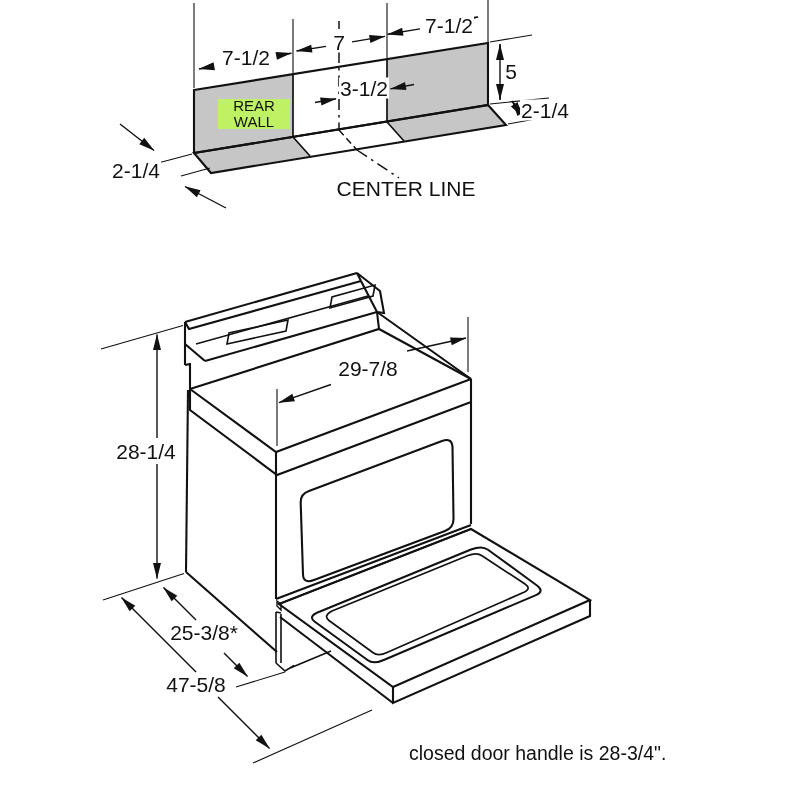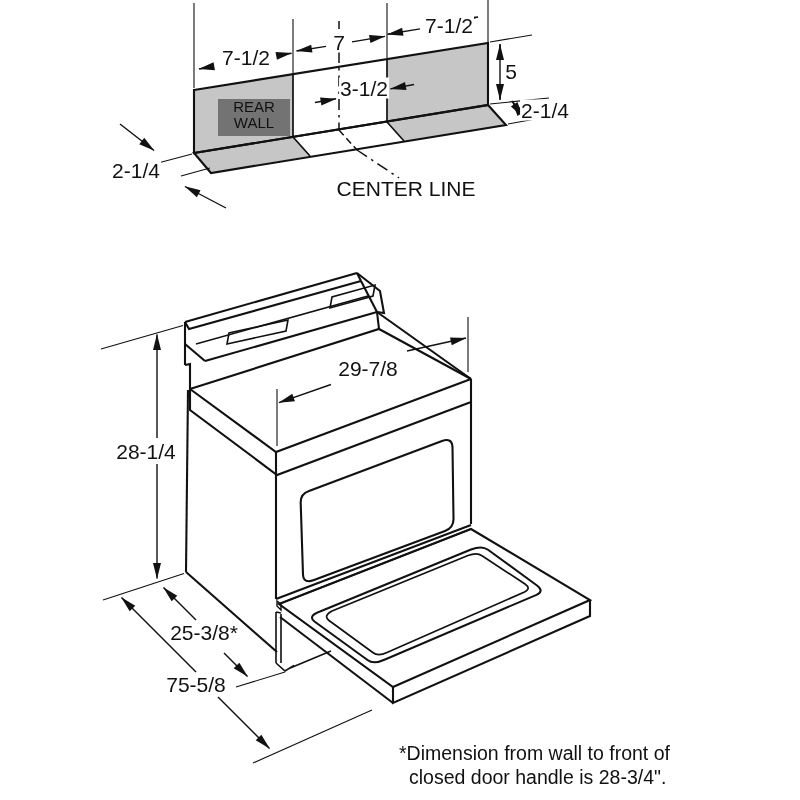--- a/index.html
+++ b/index.html
@@ -13,23 +13,23 @@
     color:#111;
     white-space:nowrap;
     letter-spacing:0px;
     background:#ffffff;
     padding:0 1px;
     line-height:1;
   }
   .small-label{font-size:21px;background:transparent;}
   .rear-wall-box{
     position:absolute;
-    left:218px;top:99px;width:72px;height:37px;
-    background:#737373;
-    display:flex;flex-direction:column;align-items:center;
+    left:218px;top:99px;width:72px;height:30px;
+    background:#bef264;
+    display:flex;flex-direction:column;align-items:center;justify-content:center;
     font-size:15px;line-height:16px;color:#111;
   }
   .footnote{
     position:absolute;
     left:399px;top:742px;
     font-size:19.5px;line-height:23.5px;color:#111;
     white-space:nowrap;
   }
   .footnote .fn2{margin-left:10px;}
   svg .ln{stroke:#111;fill:none;}
@@ -167,20 +167,19 @@
   <div class="rear-wall-box">
     <div>REAR</div>
     <div>WALL</div>
   </div>
 
   <div class="dim-label small-label" style="left:406px;top:188px;">CENTER LINE</div>
 
   <div class="dim-label" style="left:146px;top:451px;">28-1/4</div>
   <div class="dim-label" style="left:368px;top:368px;">29-7/8</div>
   <div class="dim-label" style="left:204px;top:632px;">25-3/8*</div>
-  <div class="dim-label" style="left:196px;top:684px;">75-5/8</div>
+  <div class="dim-label" style="left:196px;top:684px;">47-5/8</div>
 
   <div class="footnote">
-    <div class="fn1">*Dimension from wall to front of</div>
     <div class="fn2">closed door handle is 28-3/4".</div>
   </div>
 
 </div>
 
 </body></html>

